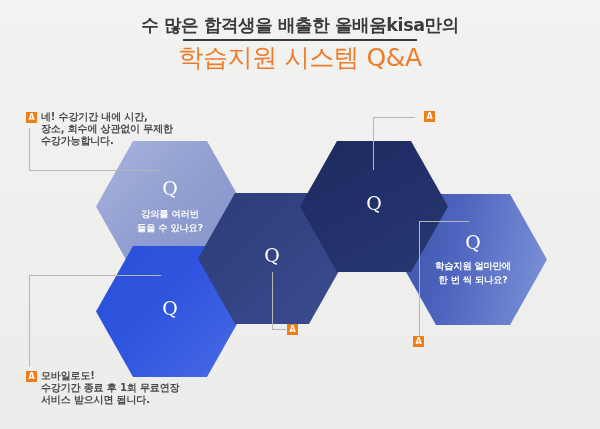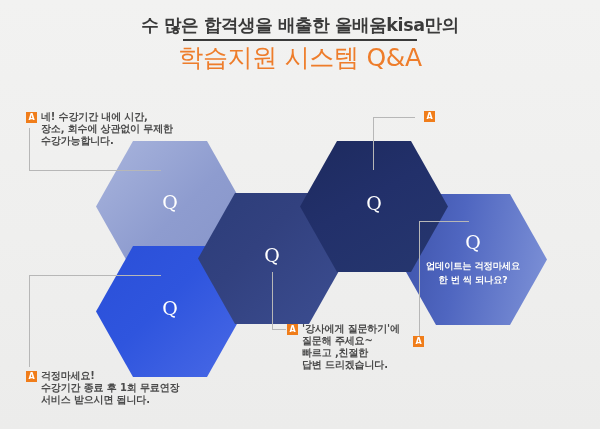--- a/index.html
+++ b/index.html
@@ -189,65 +189,63 @@
   <div class="conn v" style="left:272px; top:272px; height:57px;"></div>
   <div class="conn h" style="left:272px; top:329px; width:14px;"></div>
 
   <div class="conn h" style="left:419px; top:221px; width:50px;"></div>
   <div class="conn v" style="left:419px; top:221px; height:119px;"></div>
 
   <div class="hexlayer">
 
     <div class="hex" id="hex-lectures">
       <div class="q-mark">Q</div>
+      <div class="q-text">강의를 여러번
+들을 수 있나요?</div>
     </div>
 
     <div class="hex" id="hex-fail">
       <div class="q-mark">Q</div>
     </div>
 
     <div class="hex" id="hex-during">
       <div class="q-mark">Q</div>
     </div>
 
     <div class="hex" id="hex-mobile">
       <div class="q-mark">Q</div>
     </div>
 
     <div class="hex" id="hex-update">
       <div class="q-mark">Q</div>
-      <div class="q-text">업데이트는 걱정마세요
+      <div class="q-text">학습지원 얼마만에
 한 번 씩 되나요?</div>
     </div>
 
   </div>
 
   <div class="answer" style="left:26px; top:111px; width:170px;">
     <div class="badge-a">A</div>
     <div class="answer-text">네! 수강기간 내에 시간,
 장소, 회수에 상관없이 무제한
 수강가능합니다.</div>
   </div>
 
   <div class="answer" style="left:424px; top:110px; width:160px;">
     <div class="badge-a">A</div>
   </div>
 
   <div class="answer" style="left:287px; top:323px; width:125px;">
     <div class="badge-a">A</div>
-    <div class="answer-text">'강사에게 질문하기'에
-질문해 주세요~
-빠르고 ,친절한
-답변 드리겠습니다.</div>
   </div>
 
   <div class="answer" style="left:413px; top:335px; width:180px;">
     <div class="badge-a">A</div>
   </div>
 
   <div class="answer" style="left:26px; top:370px; width:175px;">
     <div class="badge-a">A</div>
-    <div class="answer-text">걱정마세요!
+    <div class="answer-text">모바일로도!
 수강기간 종료 후 1회 무료연장
 서비스 받으시면 됩니다.</div>
   </div>
 
 </div>
 
 </body></html>

